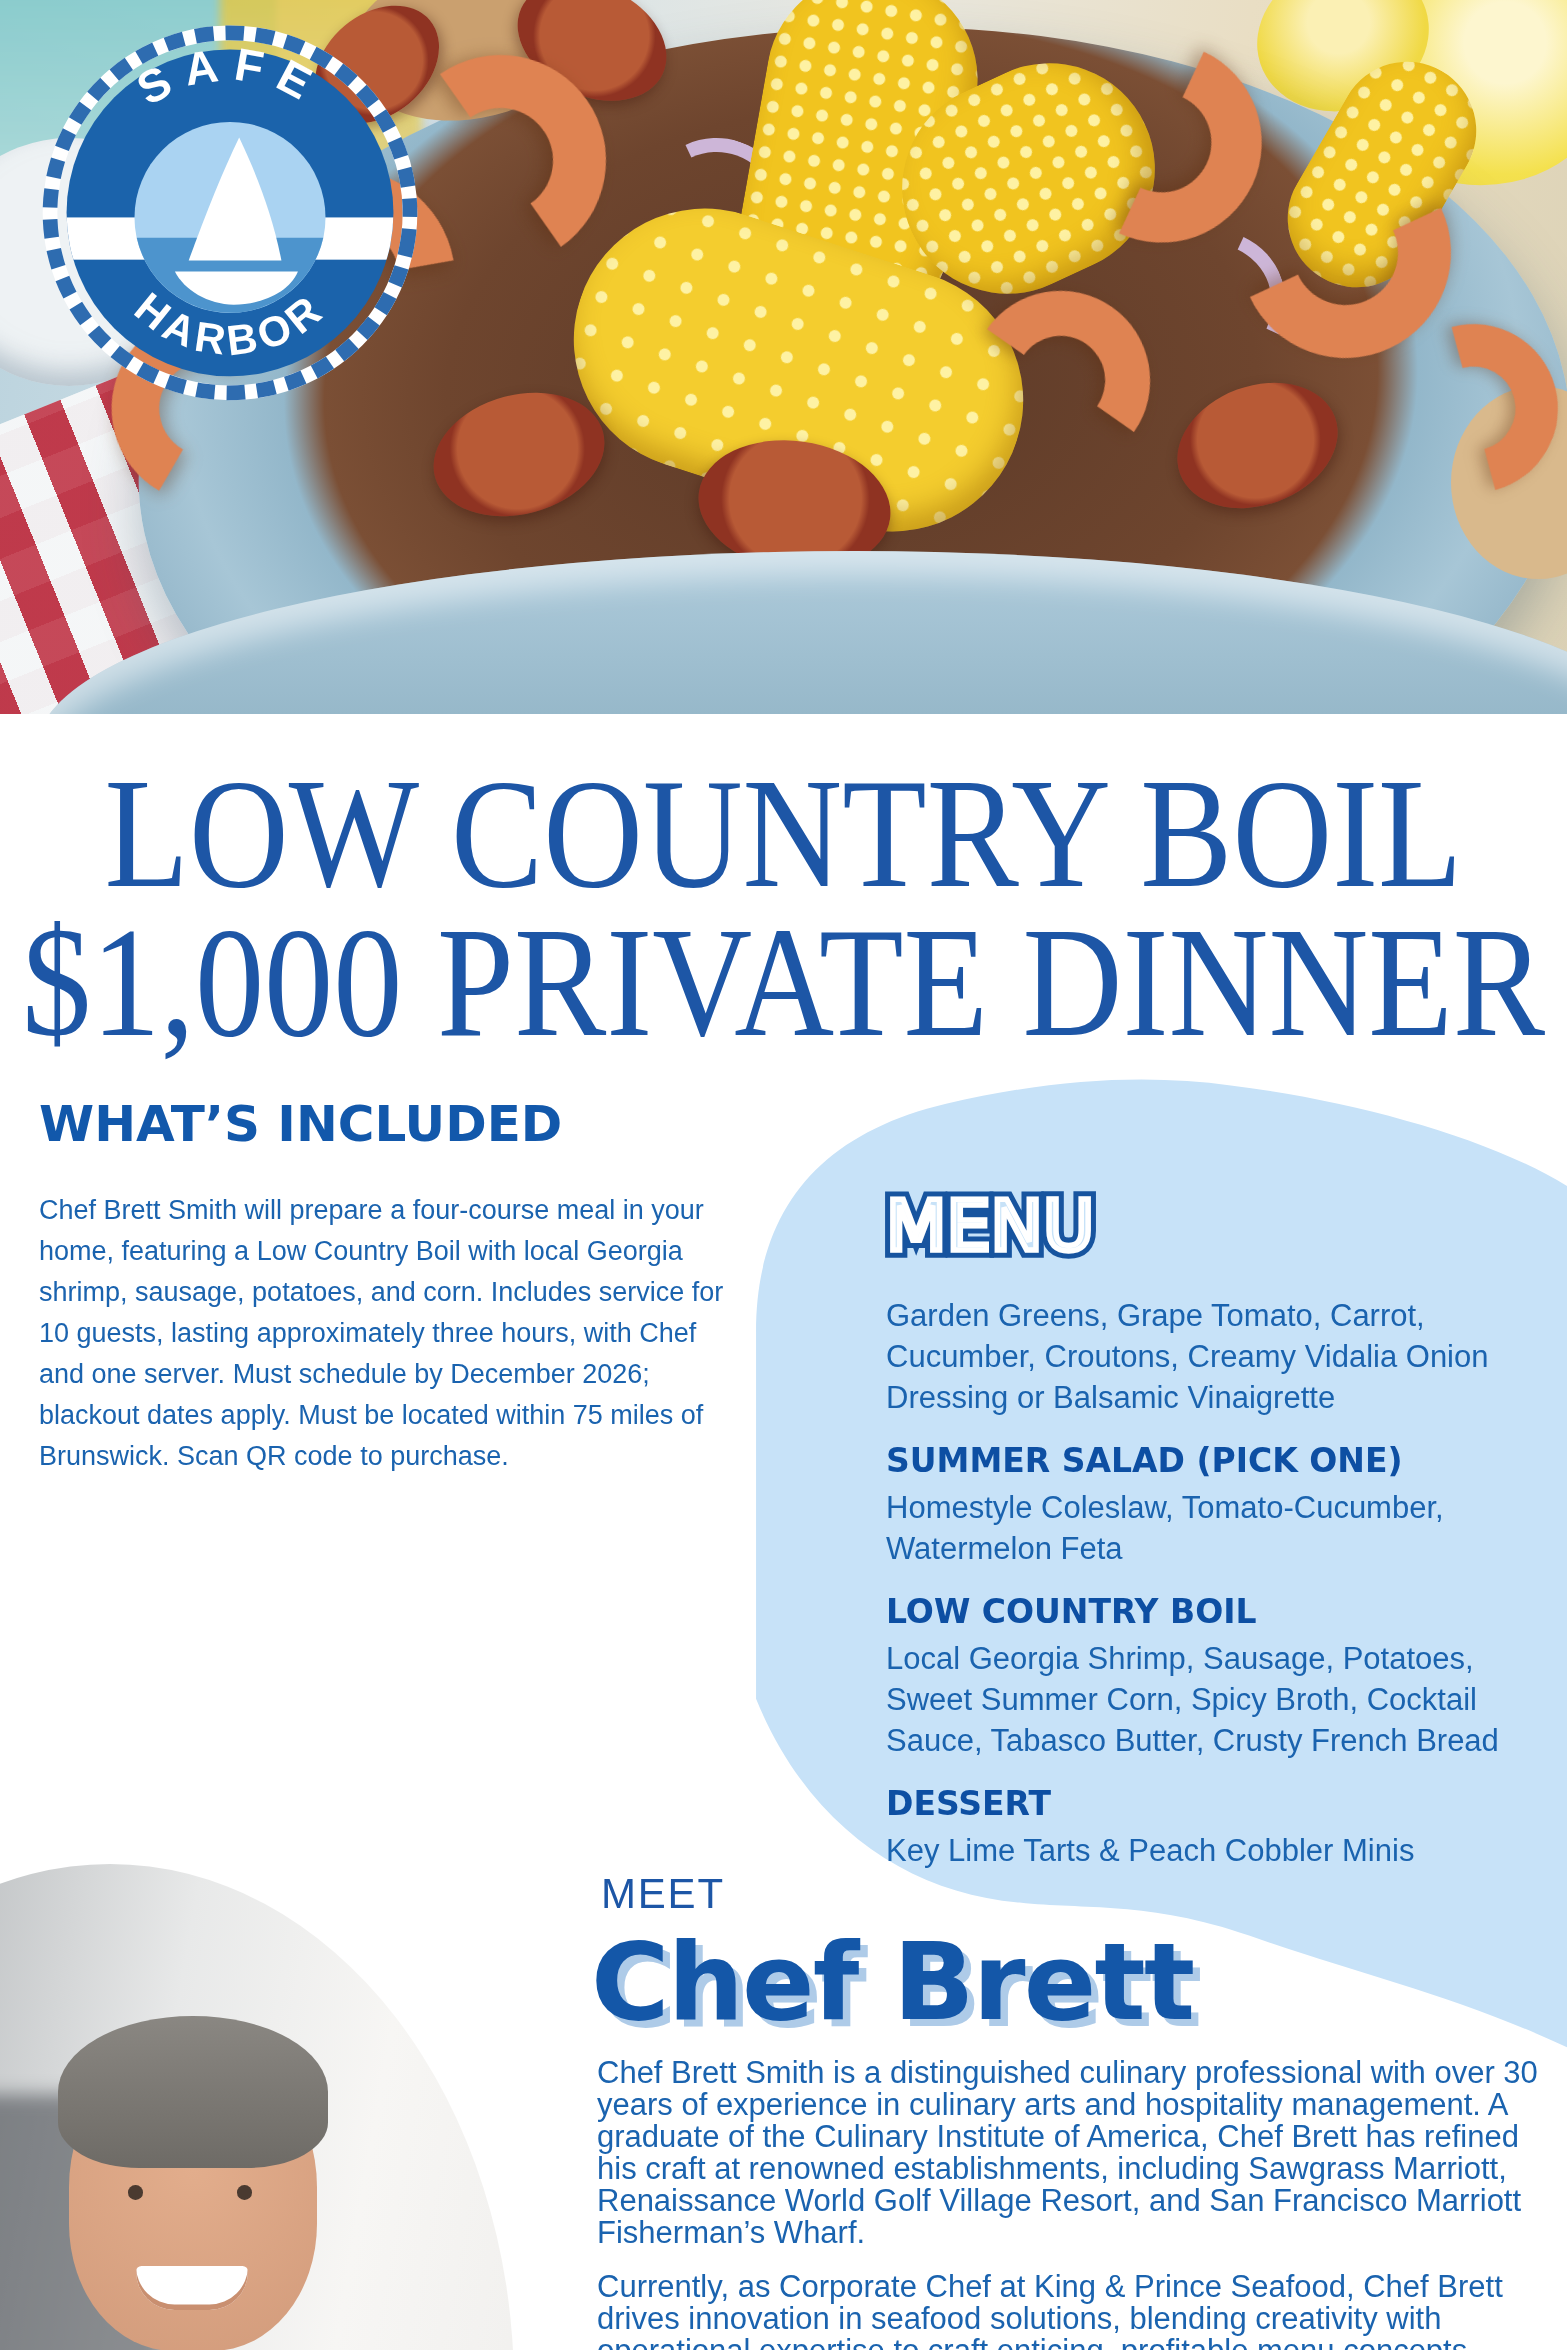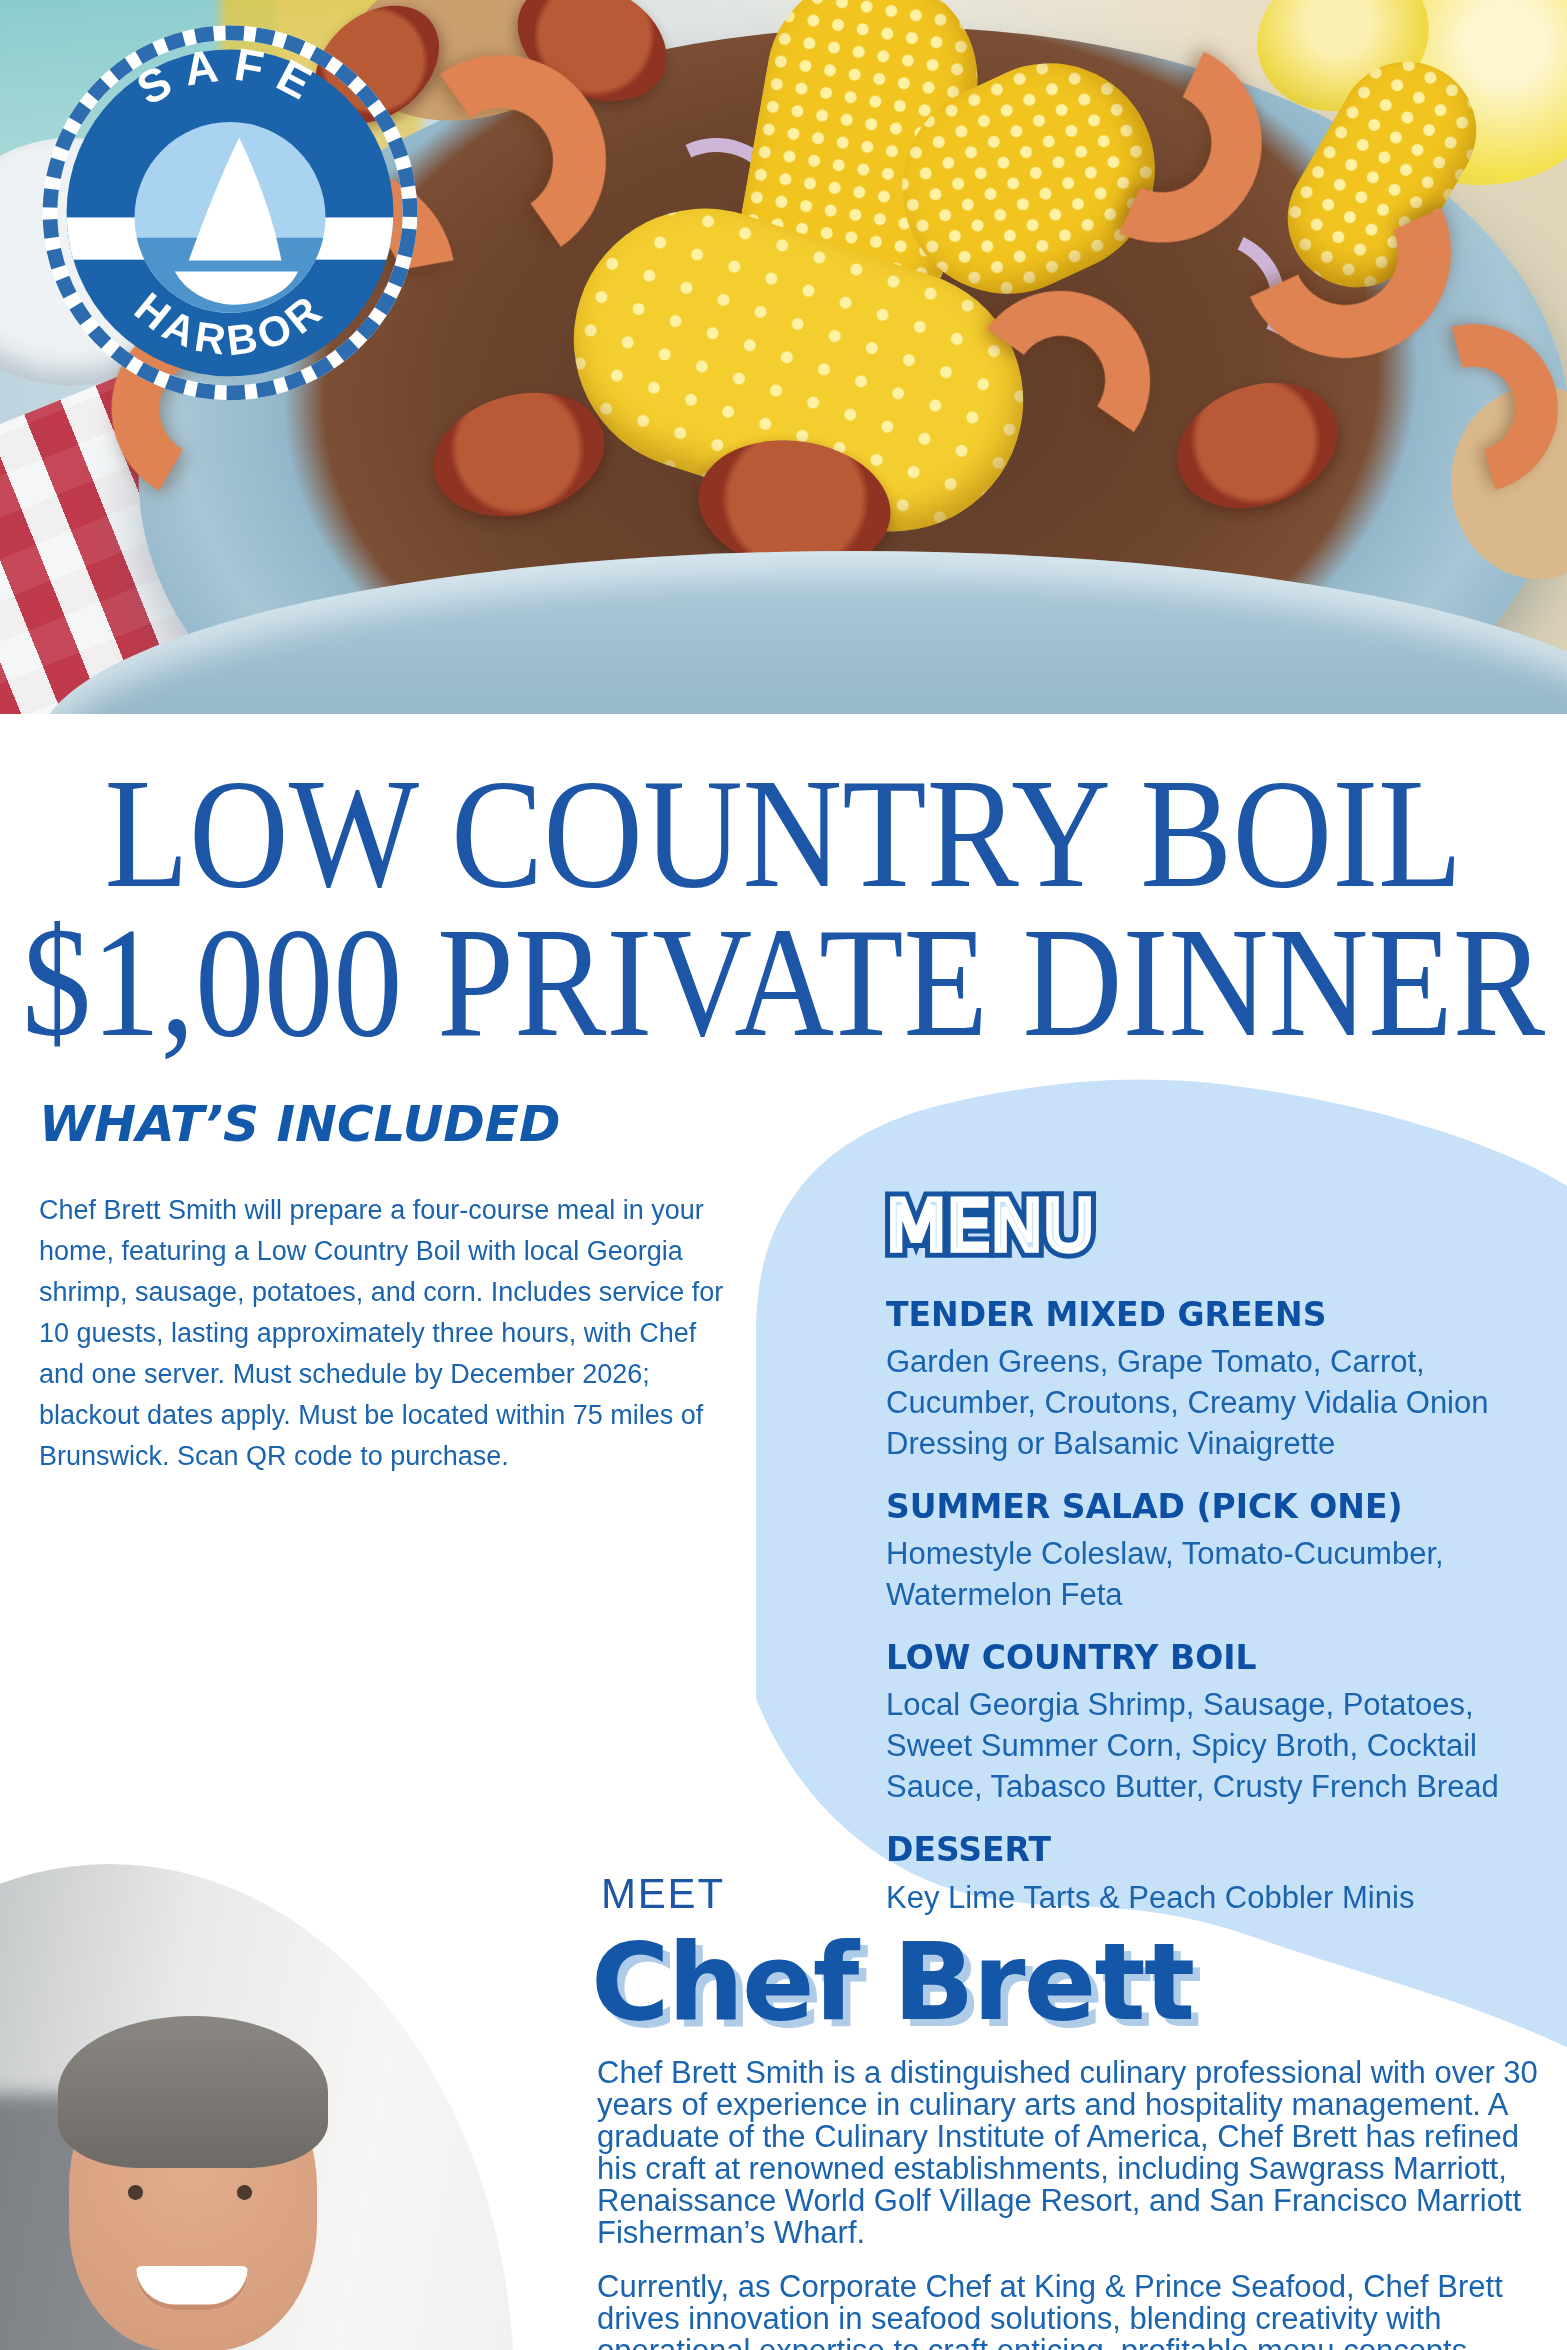--- a/index.html
+++ b/index.html
@@ -59,21 +59,21 @@
   .logo-svg { position:absolute; left:39px; top:20px; width:382px; height:382px; }
   .logo-svg text { font-family:"Liberation Sans",sans-serif; font-weight:bold; fill:#ffffff; }
 
   
   .title-svg { position:absolute; left:0; top:712px; width:1568px; height:367px; }
   .title-svg text { font-family:"Liberation Serif", serif; font-weight:400; fill:var(--title_blue); }
 
   
   .included { position:absolute; left:39px; top:1095px; width:687px; }
   .included h2 { margin:0 0 37px 0; font-family:"DejaVu Sans",sans-serif; font-weight:800;
-    font-size:50px; letter-spacing:0px; color:var(--heading_blue);font-style:italic; }
+    font-size:50px; letter-spacing:0px; color:var(--heading_blue); }
   .included p { margin:0; font-size:27px; line-height:41px; color:var(--body_blue); }
 
   
   .blob-svg { position:absolute; left:753px; top:1056px; width:815px; height:1010px; }
   .menu { position:absolute; left:886px; top:1185px; width:643px; }
   .menu-title { position:relative; display:inline-block; z-index:0;
     font-family:"DejaVu Sans",sans-serif; font-weight:400; font-size:70px;
     color:var(--blob_blue); -webkit-text-stroke:5.5px #ffffff; margin:0 0 27.5px 0; }
   .menu-title::before { content:attr(data-text); position:absolute; left:0; top:0; z-index:-1;
     color:transparent; -webkit-text-stroke:15.6px var(--menu_outline); }
@@ -189,21 +189,20 @@
       L 887 1080
       C 770 1025, 660 1000, 540 958
       C 430 920, 360 930, 290 922
       C 170 912, 60 840, 3 700
       Z"></path>
   </svg>
 
   <div class="menu">
     <div class="menu-title" data-text="MENU">MENU</div>
     <div class="menu-item">
-      <h3>TENDER MIXED GREENS</h3>
       <p>Garden Greens, Grape Tomato, Carrot, Cucumber, Croutons, Creamy Vidalia Onion Dressing or Balsamic Vinaigrette</p>
     </div>
     <div class="menu-item">
       <h3>SUMMER SALAD (PICK ONE)</h3>
       <p>Homestyle Coleslaw, Tomato-Cucumber, Watermelon Feta</p>
     </div>
     <div class="menu-item">
       <h3>LOW COUNTRY BOIL</h3>
       <p>Local Georgia Shrimp, Sausage, Potatoes, Sweet Summer Corn, Spicy Broth, Cocktail Sauce, Tabasco Butter, Crusty French Bread</p>
     </div>

